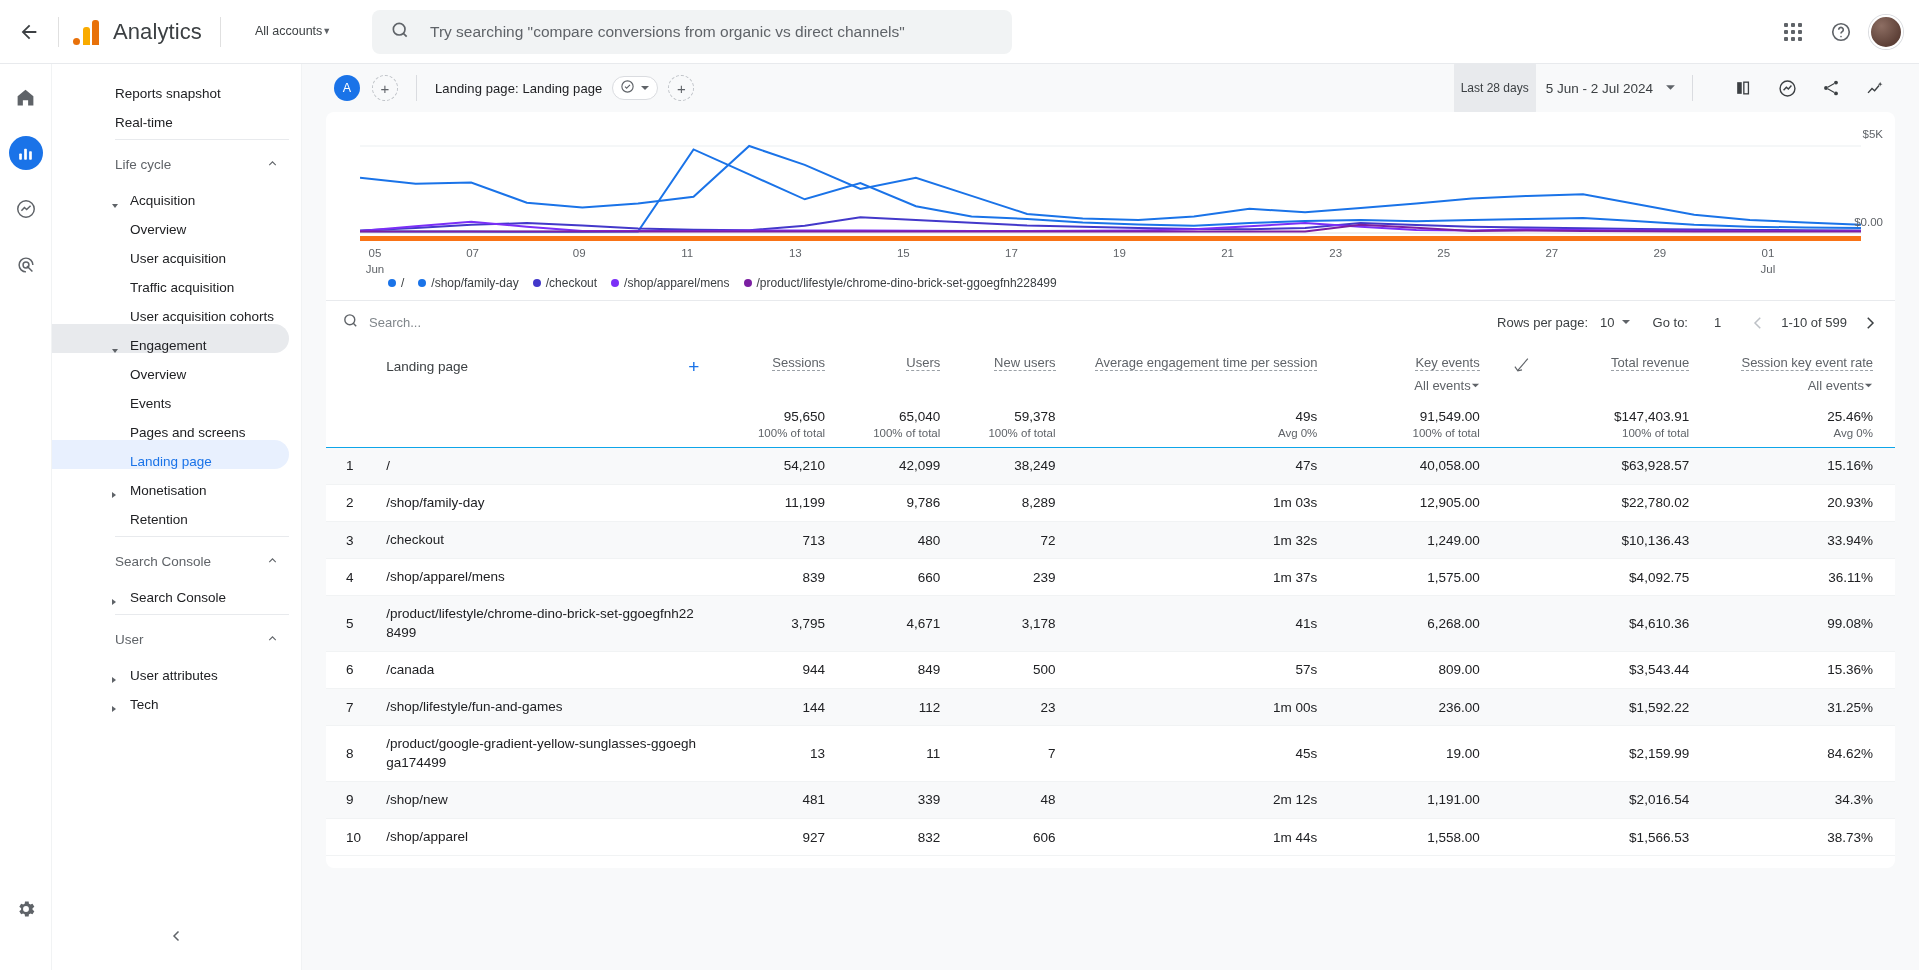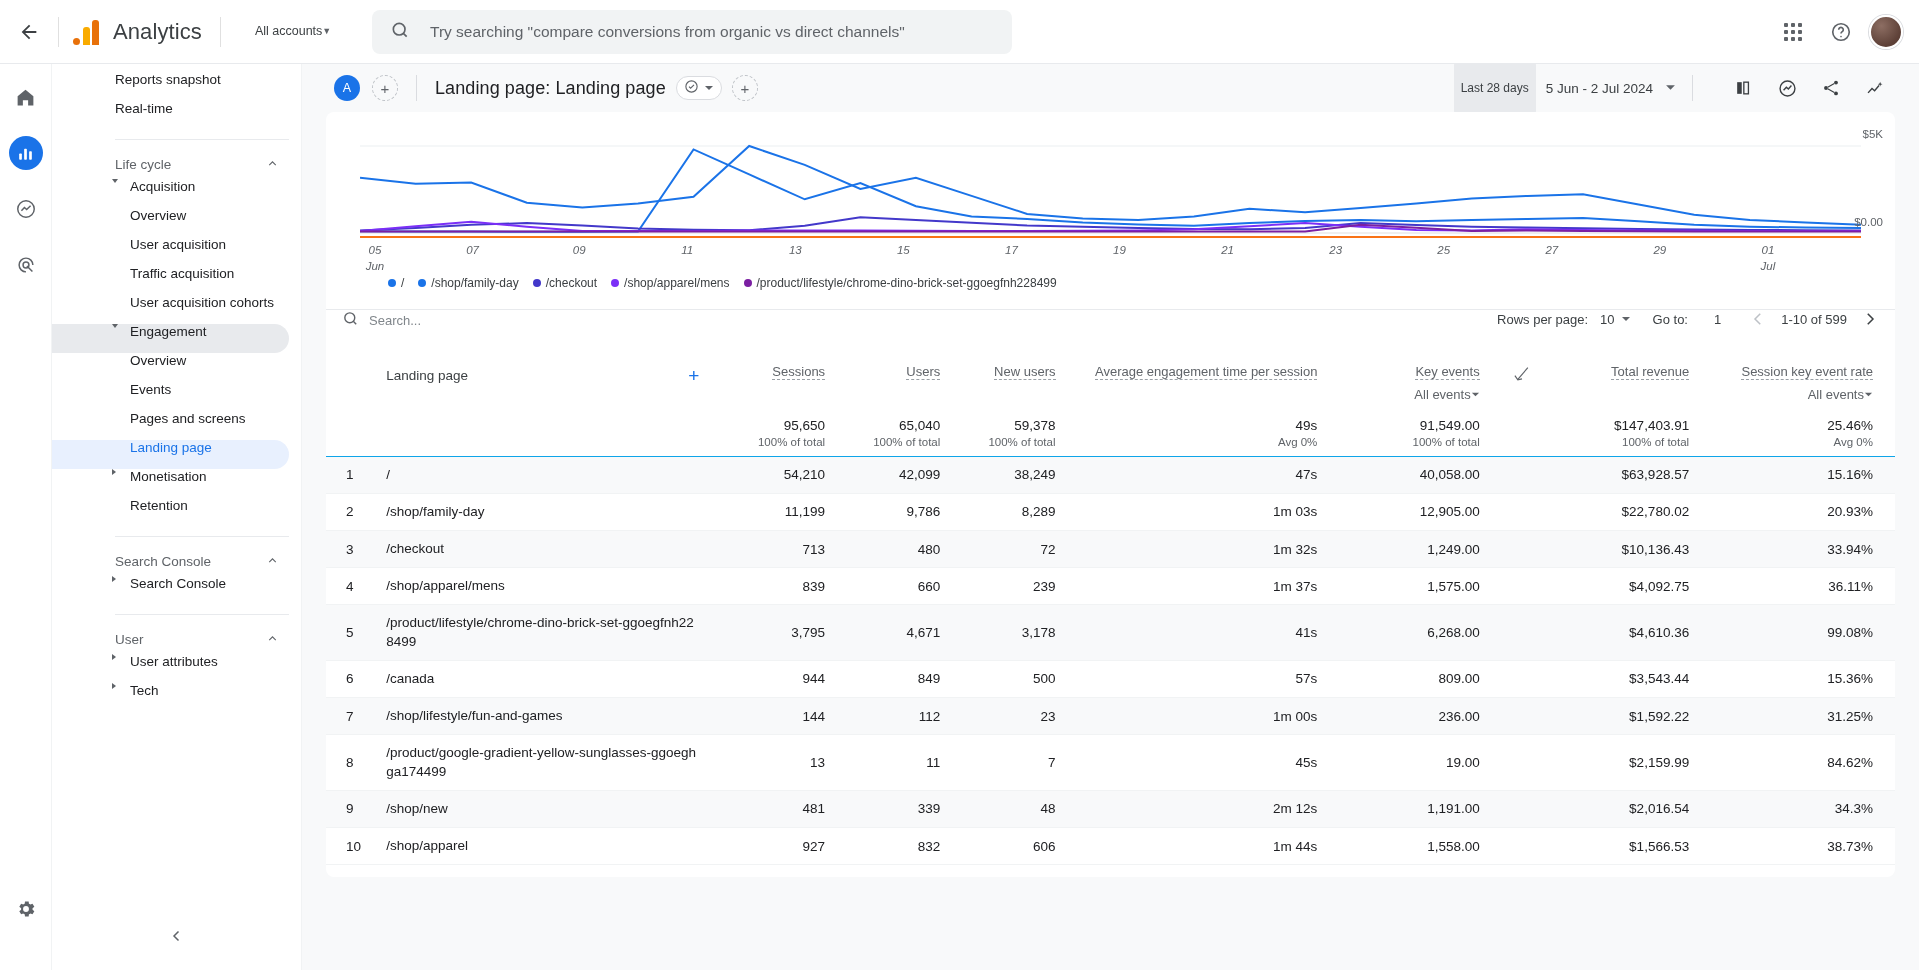--- a/index.html
+++ b/index.html
@@ -75,21 +75,21 @@
   .rail-gear { position:absolute; bottom:22px; }
 
   
   .sidebar {
     width:250px; background:#fff; flex-shrink:0;
     border-right:1px solid #f1f3f4;
     padding-top:8px; position:relative;
     font-size:13.5px;
   }
   .nav-row {
-    height:29px; display:flex; align-items:flex-start;
+    height:29px; display:flex; align-items:flex-end;
     padding-left:63px; color:#202124; cursor:pointer;
     border-radius:0 16px 16px 0; margin-right:12px; position:relative;
   }
   .nav-row.level0 { padding-left:63px; }
   .nav-row.level1 { padding-left:78px; }
   .nav-row.parent { padding-left:78px; }
   .nav-row.selected { background:#e8f0fe; color:#1a73e8; }
   .nav-row.section-active { background:#e8eaed; }
   .nav-sep { height:1px; background:#e8eaed; margin:9px 12px 9px 63px; }
   .nav-group {
@@ -127,21 +127,21 @@
     width:26px; height:26px; border-radius:50%; background:#1a73e8;
     color:#fff; font-size:12.5px; display:flex; align-items:center; justify-content:center;
     cursor:pointer; margin-left:8px;
   }
   .dashed-plus {
     width:26px; height:26px; border-radius:50%; border:1px dashed #bdc1c6;
     color:#5f6368; display:flex; align-items:center; justify-content:center;
     font-size:15px; margin-left:12px; cursor:pointer;
   }
   .vdiv { width:1px; height:26px; background:#dadce0; margin:0 18px; }
-  .page-title { font-size:18px; color:#202124; letter-spacing:.1px; }
+  .page-title { font-size:13px; color:#202124; letter-spacing:.1px; }
   .title-badge {
     display:flex; align-items:center; gap:5px; margin-left:10px;
     border:1px solid #dadce0; border-radius:13px; height:24px; padding:0 7px;
     cursor:pointer; background:#fff;
   }
   .page-head-right { margin-left:auto; display:flex; align-items:center; }
   .chip-last {
     background:#e8eaed; color:#3c4043; font-size:12px;
     padding:20px 7px; border-radius:4px; cursor:pointer;
   }
@@ -155,38 +155,37 @@
   }
 
   
   .chart-zone { position:relative; height:185px; padding:12px 34px 0 34px; }
   .chart-svg { display:block; width:100%; height:110px; }
   .ylab {
     position:absolute; right:12px; font-size:11.5px; color:#5f6368;
   }
   .xaxis {
     display:flex; position:relative; height:34px; margin-top:2px;
-    border-top:2px solid #f97316;
-    font-style:italic;
+    border-top:5px solid #f97316;
   }
   .xtick {
     position:absolute; font-size:11.5px; color:#5f6368; text-align:center;
     line-height:1.35; transform:translateX(-50%); padding-top:5px;
   }
   .legend {
     display:flex; align-items:center; gap:7px; padding:6px 0 0 28px;
     font-size:12px; color:#3c4043; flex-wrap:wrap;
   }
   .legend .it { display:flex; align-items:center; gap:5px; margin-right:7px; cursor:pointer; }
   .legend .dot { width:8px; height:8px; border-radius:50%; }
 
   
   .tbl-controls {
-    display:flex; align-items:flex-start; height:44px;
-    border-top:1px solid #e8eaed; padding:0 16px 0 16px; margin-top:12px;
+    display:flex; align-items:center; height:44px;
+    border-top:1px solid #e8eaed; padding:0 16px 0 16px; margin-top:3px;
   }
   .tbl-search { display:flex; align-items:center; gap:10px; cursor:text; }
   .tbl-search .ph { font-size:13px; color:#80868b; }
   .pager { margin-left:auto; display:flex; align-items:center; font-size:13px; color:#3c4043; gap:0; }
   .pager .lbl { color:#3c4043; }
   .pg-sel { display:flex; align-items:center; gap:6px; cursor:pointer; margin:0 22px 0 12px; }
   .pg-input { margin-left:26px; cursor:text; }
   .pg-nav { display:flex; align-items:center; gap:14px; margin-left:28px; }
   .pg-arrow { color:#5f6368; cursor:pointer; display:flex; align-items:center; }
   .pg-arrow.disabled { color:#bdc1c6; }

